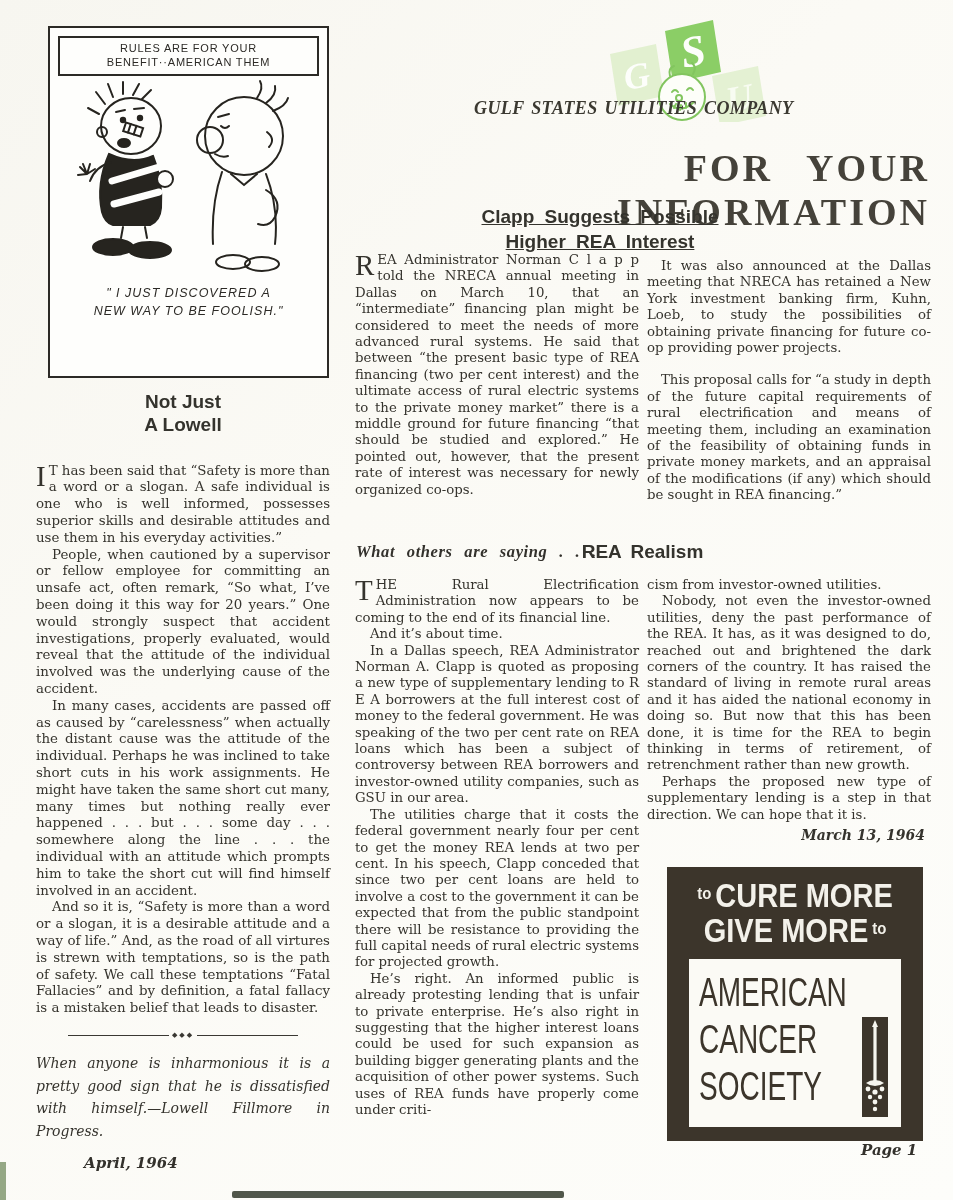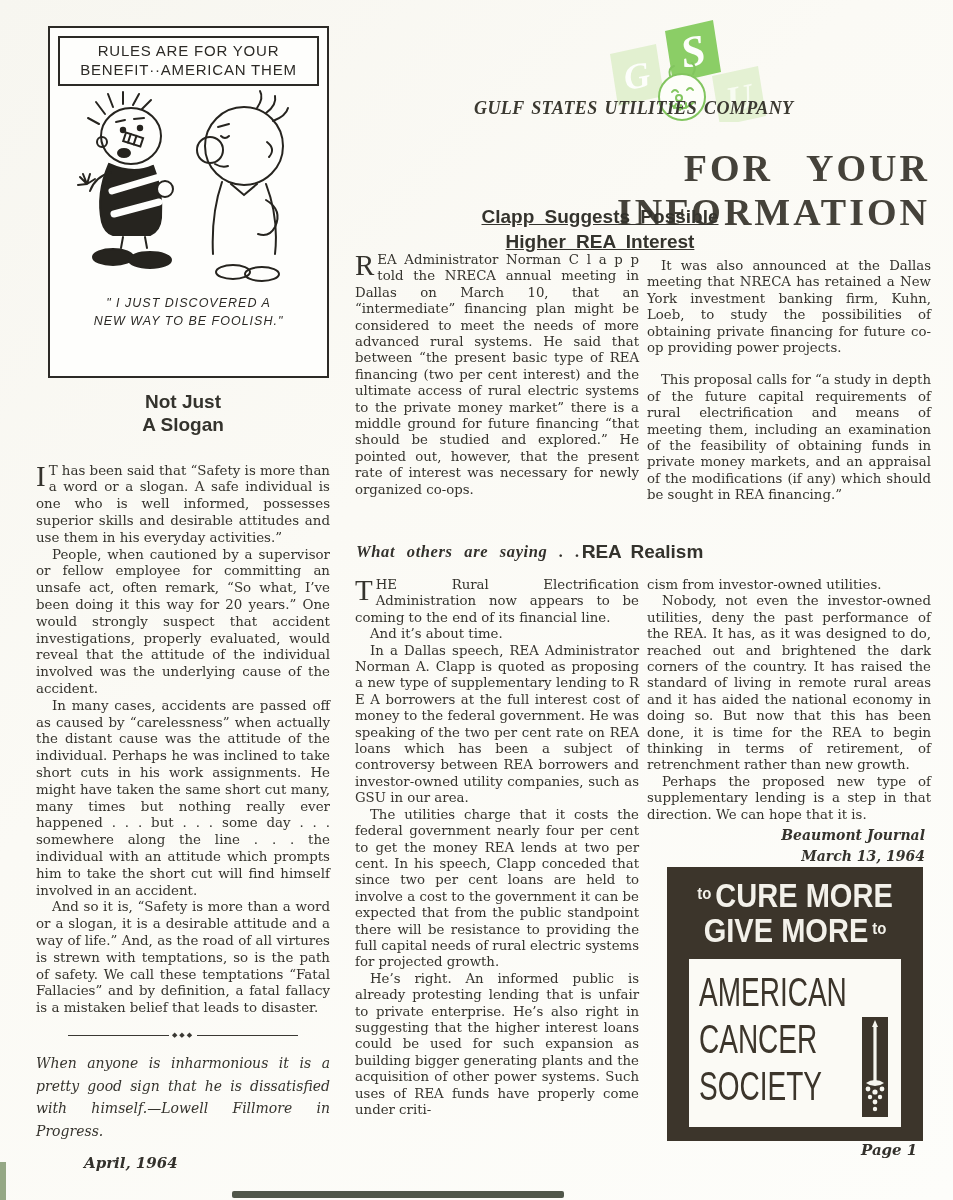--- a/index.html
+++ b/index.html
@@ -5,21 +5,21 @@
   html,body{margin:0;padding:0;background:#e9e8e1;}
   .page{
     position:relative;width:953px;height:1200px;margin:0 auto;
     background:linear-gradient(135deg,#f7f6f0 0%,#fbfaf5 40%,#fdfdfa 100%);
     font-family:"DejaVu Serif","Liberation Serif",serif;color:#33312c;overflow:hidden;
   }
   
   .cartoon{position:absolute;left:48px;top:26px;width:281px;height:352px;
     border:2px solid #2c2a26;background:#fefefc;box-sizing:border-box;padding:8px 8px 4px;}
   .cartoon-header{border:2px solid #2c2a26;padding:4px 2px;text-align:center;
-    font-family:"Liberation Sans",sans-serif;font-size:15px;letter-spacing:.8px;
+    font-family:"Liberation Sans",sans-serif;font-size:11px;letter-spacing:.8px;
     color:#2c2a26;line-height:1.25;}
   .cartoon-art{display:block;margin:2px auto 0;}
   .cartoon-caption{font-family:"Liberation Sans",sans-serif;font-style:italic;
     font-size:12.5px;letter-spacing:1px;color:#2c2a26;text-align:center;line-height:1.5;}
   
   .logo-svg{position:absolute;left:450px;top:4px;}
   .company{position:absolute;left:474px;top:98px;font-size:18px;font-weight:700;
     font-style:italic;letter-spacing:.4px;word-spacing:2px;color:#3b3931;
     font-family:"Liberation Serif",serif;}
   
@@ -178,29 +178,28 @@
     <p>And it’s about time.</p>
     <p>In a Dallas speech, REA Administrator Norman A. Clapp is quoted as proposing a new type of supplementary lending to R E A borrowers at the full interest cost of money to the federal government. He was speaking of the two per cent rate on REA loans which has been a subject of controversy between REA borrowers and investor-owned utility companies, such as GSU in our area.</p>
     <p>The utilities charge that it costs the federal government nearly four per cent to get the money REA lends at two per cent. In his speech, Clapp conceded that since two per cent loans are held to involve a cost to the government it can be expected that from the public standpoint there will be resistance to providing the full capital needs of rural electric systems for projected growth.</p>
     <p>He’s right.  An informed public is already protesting lending that is unfair to private enterprise. He’s also right in suggesting that the higher interest loans could be used for such expansion as building bigger generating plants and the acquisition of other power systems. Such uses of REA funds have properly come under criti-</p>
   </div>
   <div class="col colB2">
     <p class="noindent">cism from investor-owned utilities.</p>
     <p>Nobody, not even the investor-owned utilities, deny the past performance of the REA. It has, as it was designed to do, reached out and brightened the dark corners of the country. It has raised the standard of living in remote rural areas and it has aided the national economy in doing so. But now that this has been done, it is time for the REA to begin thinking in terms of retirement, of retrenchment rather than new growth.</p>
     <p>Perhaps the proposed new type of supplementary lending is a step in that direction. We can hope that it is.</p>
     <div class="attribution">
-      <div>Beaumont Journal</div>
       <div>March 13, 1964</div>
     </div>
   </div>
 
   <div class="sidebar">
     <h3>
       <div>Not Just</div>
-      <div>A Slogan</div>
+      <div>A Lowell</div>
     </h3>
     <p class="lead"><span class="dropcap">I</span><span>T has been said that “Safety is more than a word or a slogan. A safe individual is one who is well informed, possesses superior skills and desirable attitudes and use them in his everyday activities.”</span></p>
     <p>People, when cautioned by a supervisor or fellow employee for committing an unsafe act, often remark, “So what, I’ve been doing it this way for 20 years.”  One would strongly suspect that accident investigations, properly evaluated, would reveal that the attitude of the individual involved was the underlying cause of the accident.</p>
     <p>In many cases, accidents are passed off as caused by “carelessness” when actually the distant cause was the attitude of the individual. Perhaps he was inclined to take short cuts in his work assignments. He might have taken the same short cut many, many times but nothing really ever happened . . . but . . . some day . . . somewhere along the line . . . the individual with an attitude which prompts him to take the short cut will find himself involved in an accident.</p>
     <p>And so it is, “Safety is more than a word or a slogan, it is a desirable attitude and a way of life.”  And, as the road of all virtures is strewn with temptations, so is the path of safety. We call these temptations “Fatal Fallacies” and by definition, a fatal fallacy is a mistaken belief that leads to disaster.</p>
     <div class="divider">
       <span class="line"></span>
         <span class="orn">◆◆◆</span>
         <span class="line"></span>
     </div>

